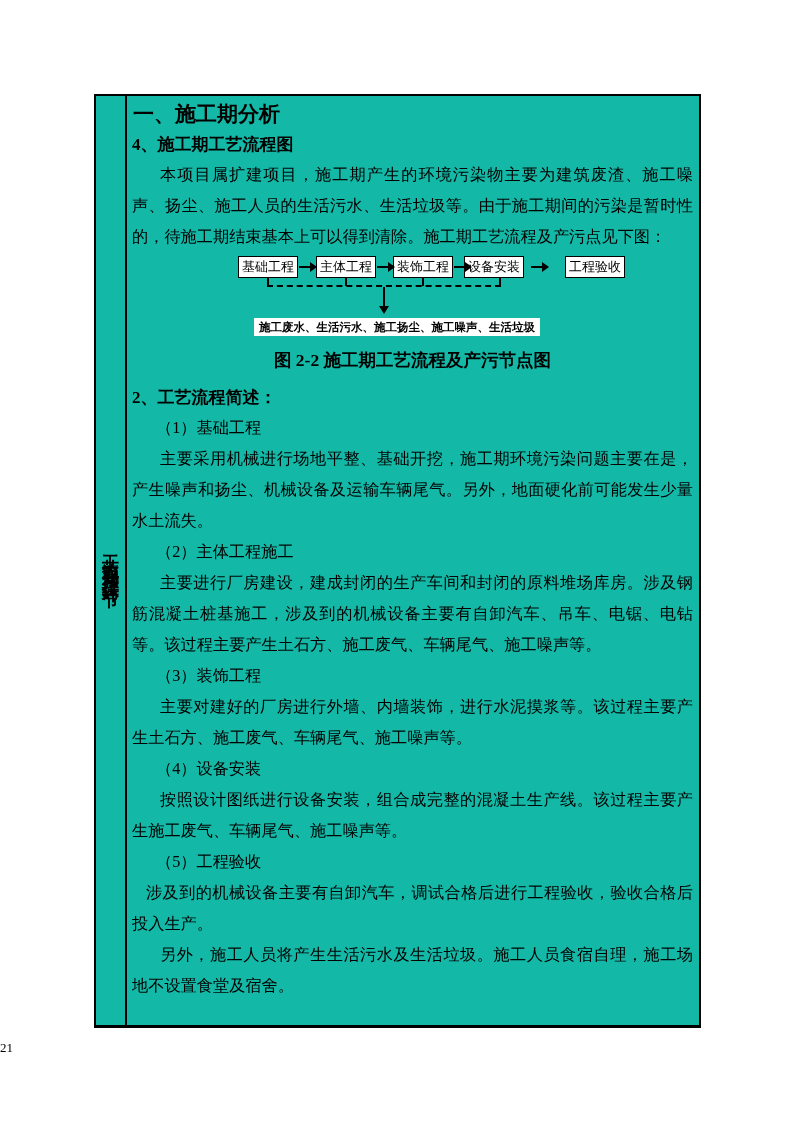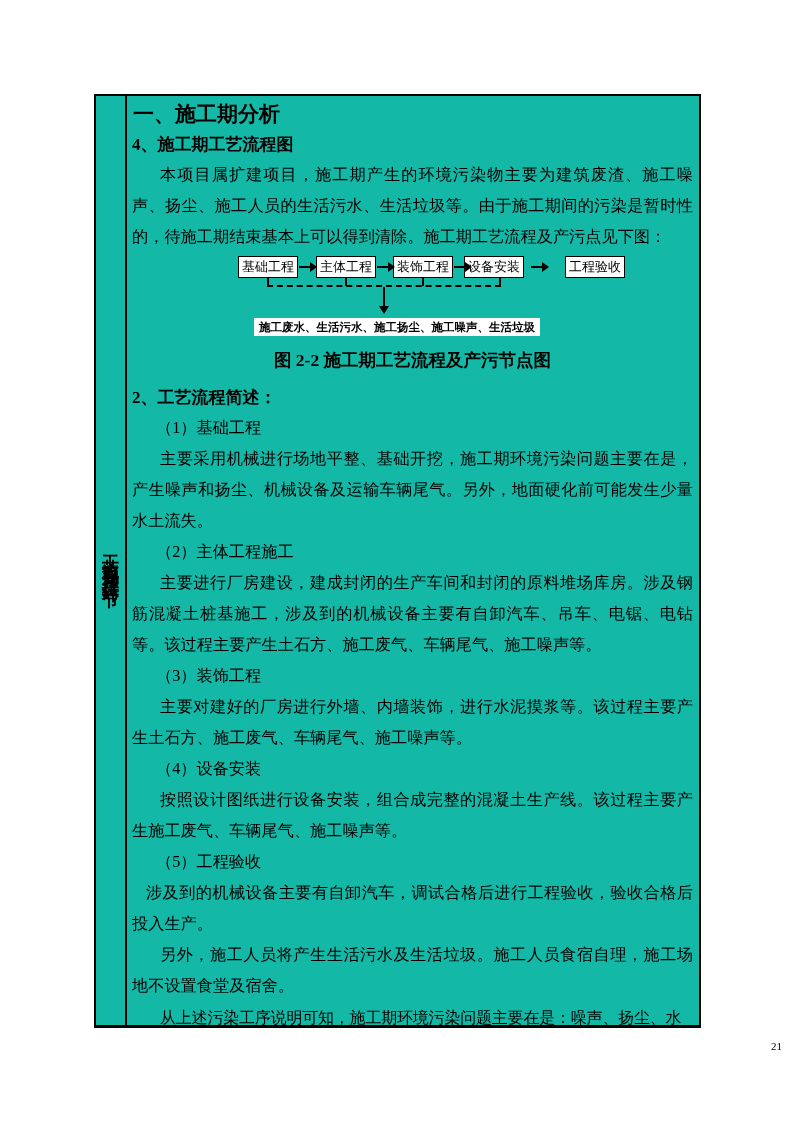--- a/index.html
+++ b/index.html
@@ -151,22 +151,22 @@
     font-weight: 700;
     font-size: 17.5px;
     line-height: 30px;
     margin: 1px 0 7px;
   }
 
   .page-number {
     position: absolute;
     left: 0; right: 11px;
     top: 1040px;
-    text-align: right;
-    font-size: 11px;
+    text-align: left;
+    font-size: 13px;
   }
 </style>
 </head>
 <body>
 
 <div class="doc-table">
 
   <div class="side-cell">
     <div class="side-label">工艺流程和产排污环节</div>
   </div>
@@ -216,18 +216,17 @@
     <p class="body-par">主要对建好的厂房进行外墙、内墙装饰，进行水泥摸浆等。该过程主要产生土石方、施工废气、车辆尾气、施工噪声等。</p>
 
     <p class="item-heading">（4）设备安装</p>
     <p class="body-par">按照设计图纸进行设备安装，组合成完整的混凝土生产线。该过程主要产生施工废气、车辆尾气、施工噪声等。</p>
 
     <p class="item-heading">（5）工程验收</p>
     <p class="body-par small-indent">涉及到的机械设备主要有自卸汽车，调试合格后进行工程验收，验收合格后投入生产。</p>
 
     <p class="body-par">另外，施工人员将产生生活污水及生活垃圾。施工人员食宿自理，施工场地不设置食堂及宿舍。</p>
 
-    <p class="last-line">从上述污染工序说明可知，施工期环境污染问题主要在是：噪声、扬尘、水</p>
 
   </div>
 </div>
 
 <div class="page-number">21</div>
 
 </body></html>

